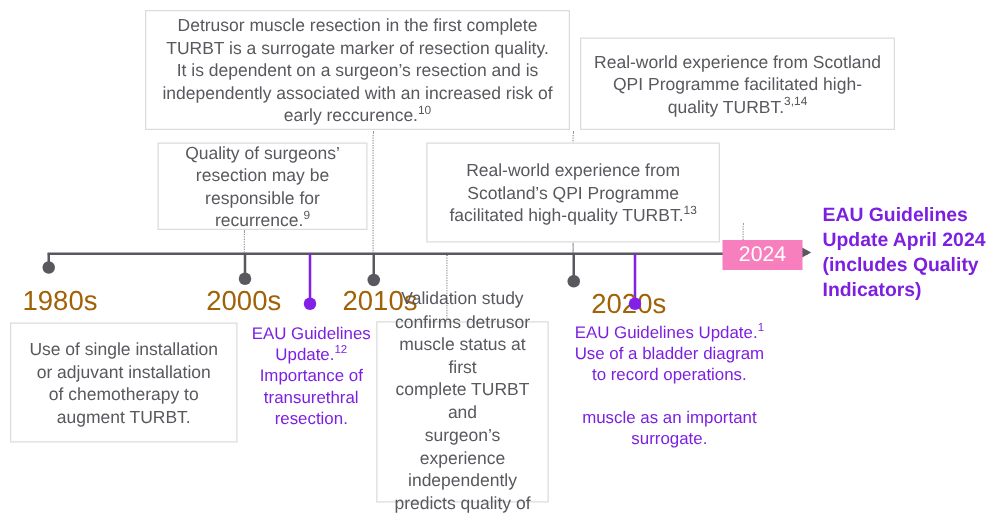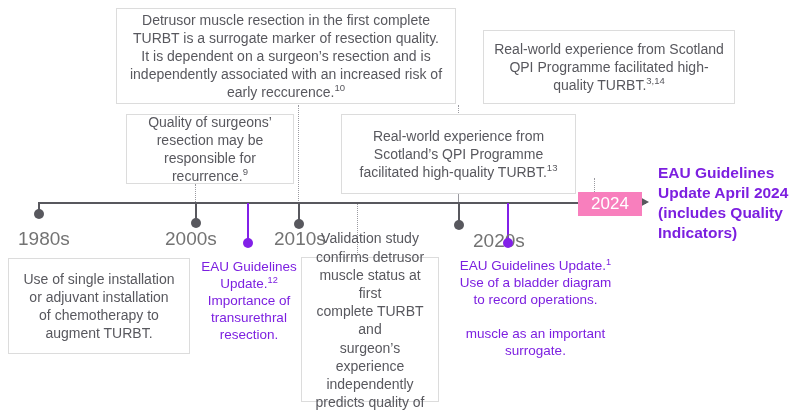--- a/index.html
+++ b/index.html
@@ -41,22 +41,22 @@
   }
   .purple-text {
     position: absolute;
     color: #7c1fe0;
     text-align: center;
     line-height: 1.26;
     z-index: 4;
   }
   .tick-label {
     position: absolute;
-    color: #737373;
-    font-size: 19px;
+    color: #a16207;
+    font-size: 22px;
     z-index: 3;
     white-space: nowrap;
   }
   
   #axis-line {
     position: absolute;
     left: 38px;
     top: 202px;
     width: 608px;
     height: 2px;
@@ -170,21 +170,21 @@
   <div class="box" style="left:116px; top:8px; width:340px; height:96px; font-size:14px;">
     <span class="txt">
       <span>Detrusor muscle resection in the first complete</span><br>
       <span>TURBT is a surrogate marker of resection quality.</span><br>
       <span>It is dependent on a surgeon’s resection and is</span><br>
       <span>independently associated with an increased risk of</span><br>
       <span>early reccurence.</span><sup>10</sup>
     </span>
   </div>
 
-  <div class="box" style="left:464px; top:30px; width:252px; height:74px; font-size:14px;margin-left:19px;">
+  <div class="box" style="left:464px; top:30px; width:252px; height:74px; font-size:14px;">
     <span class="txt">
       <span>Real-world experience from Scotland</span><br>
       <span>QPI Programme facilitated high-</span><br>
       <span>quality TURBT.</span><sup>3,14</sup>
     </span>
   </div>
 
   <div class="box" style="left:126px; top:114px; width:168px; height:70px; font-size:14px;">
     <span class="txt">
       <span>Quality of surgeons’</span><br>

